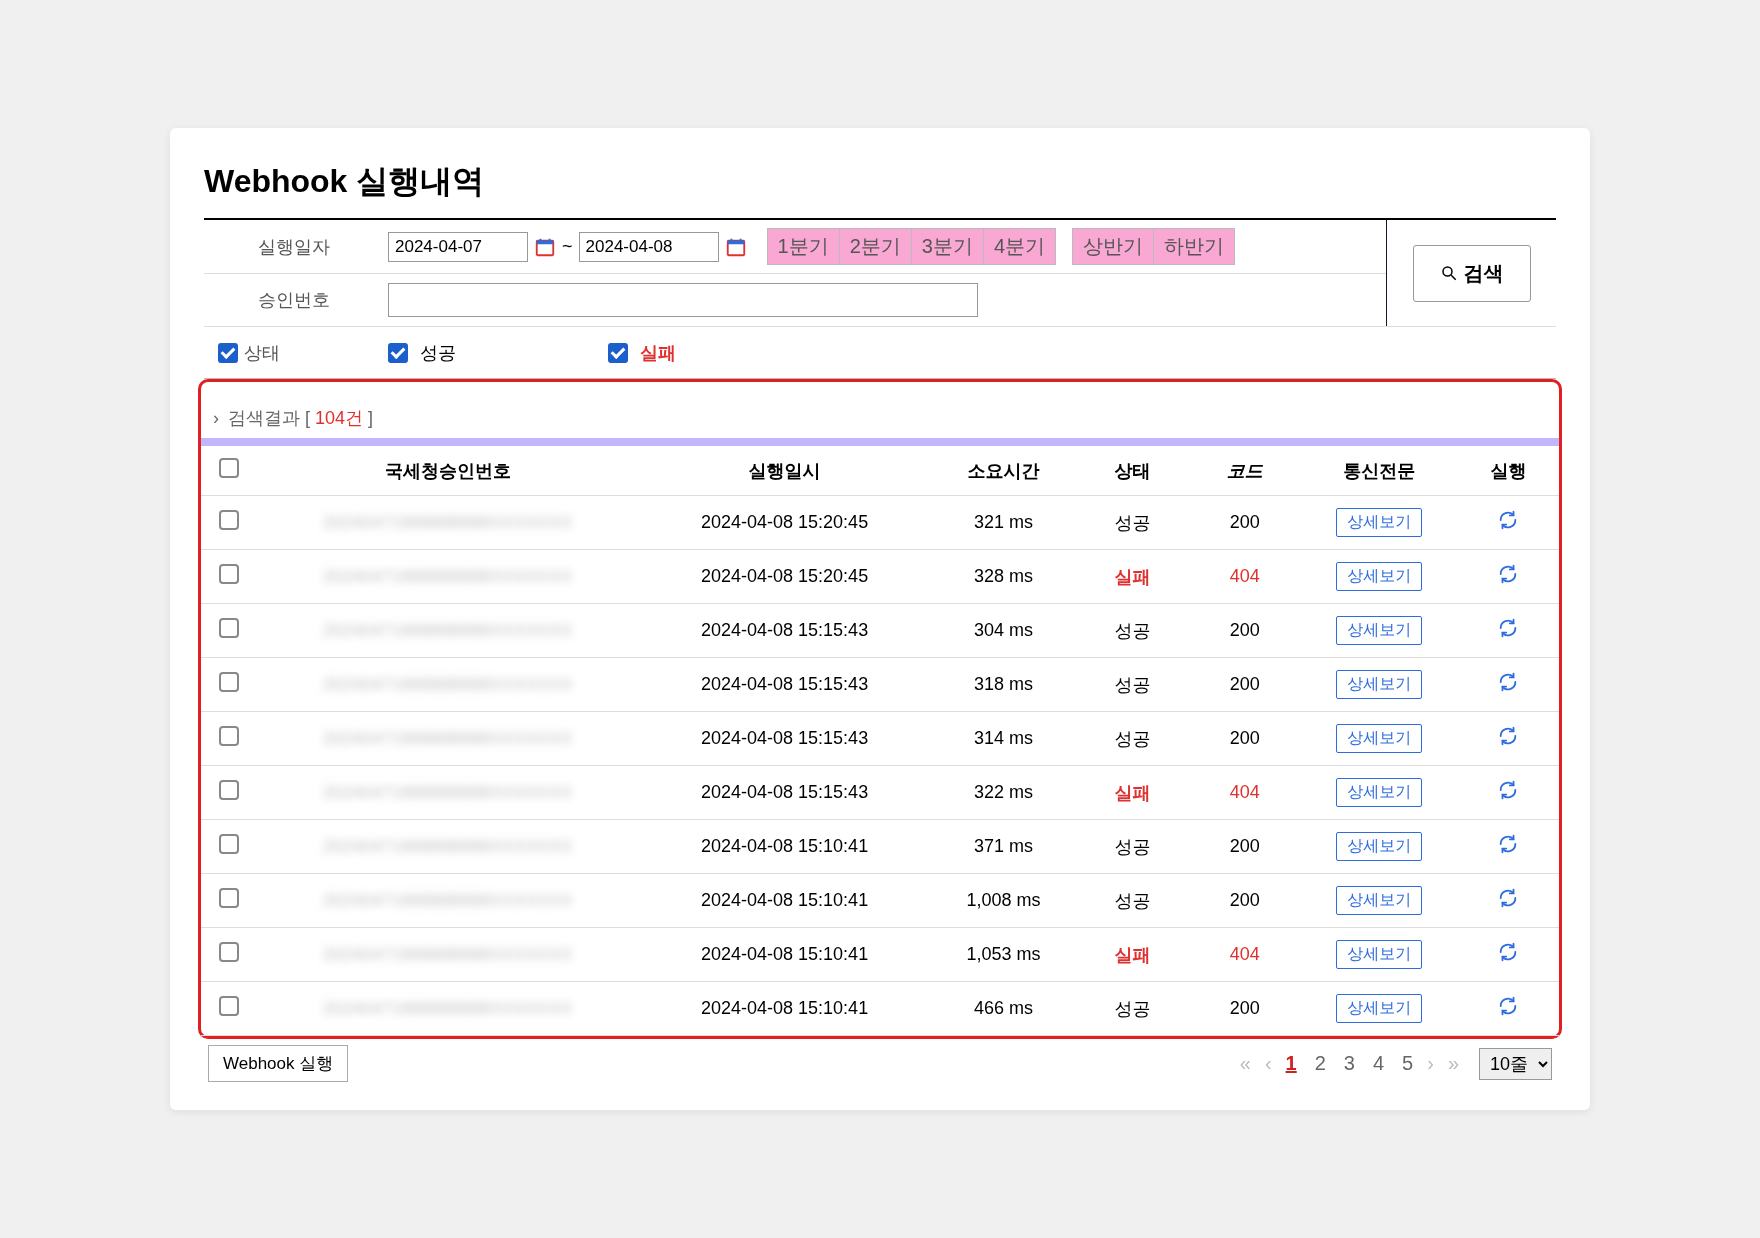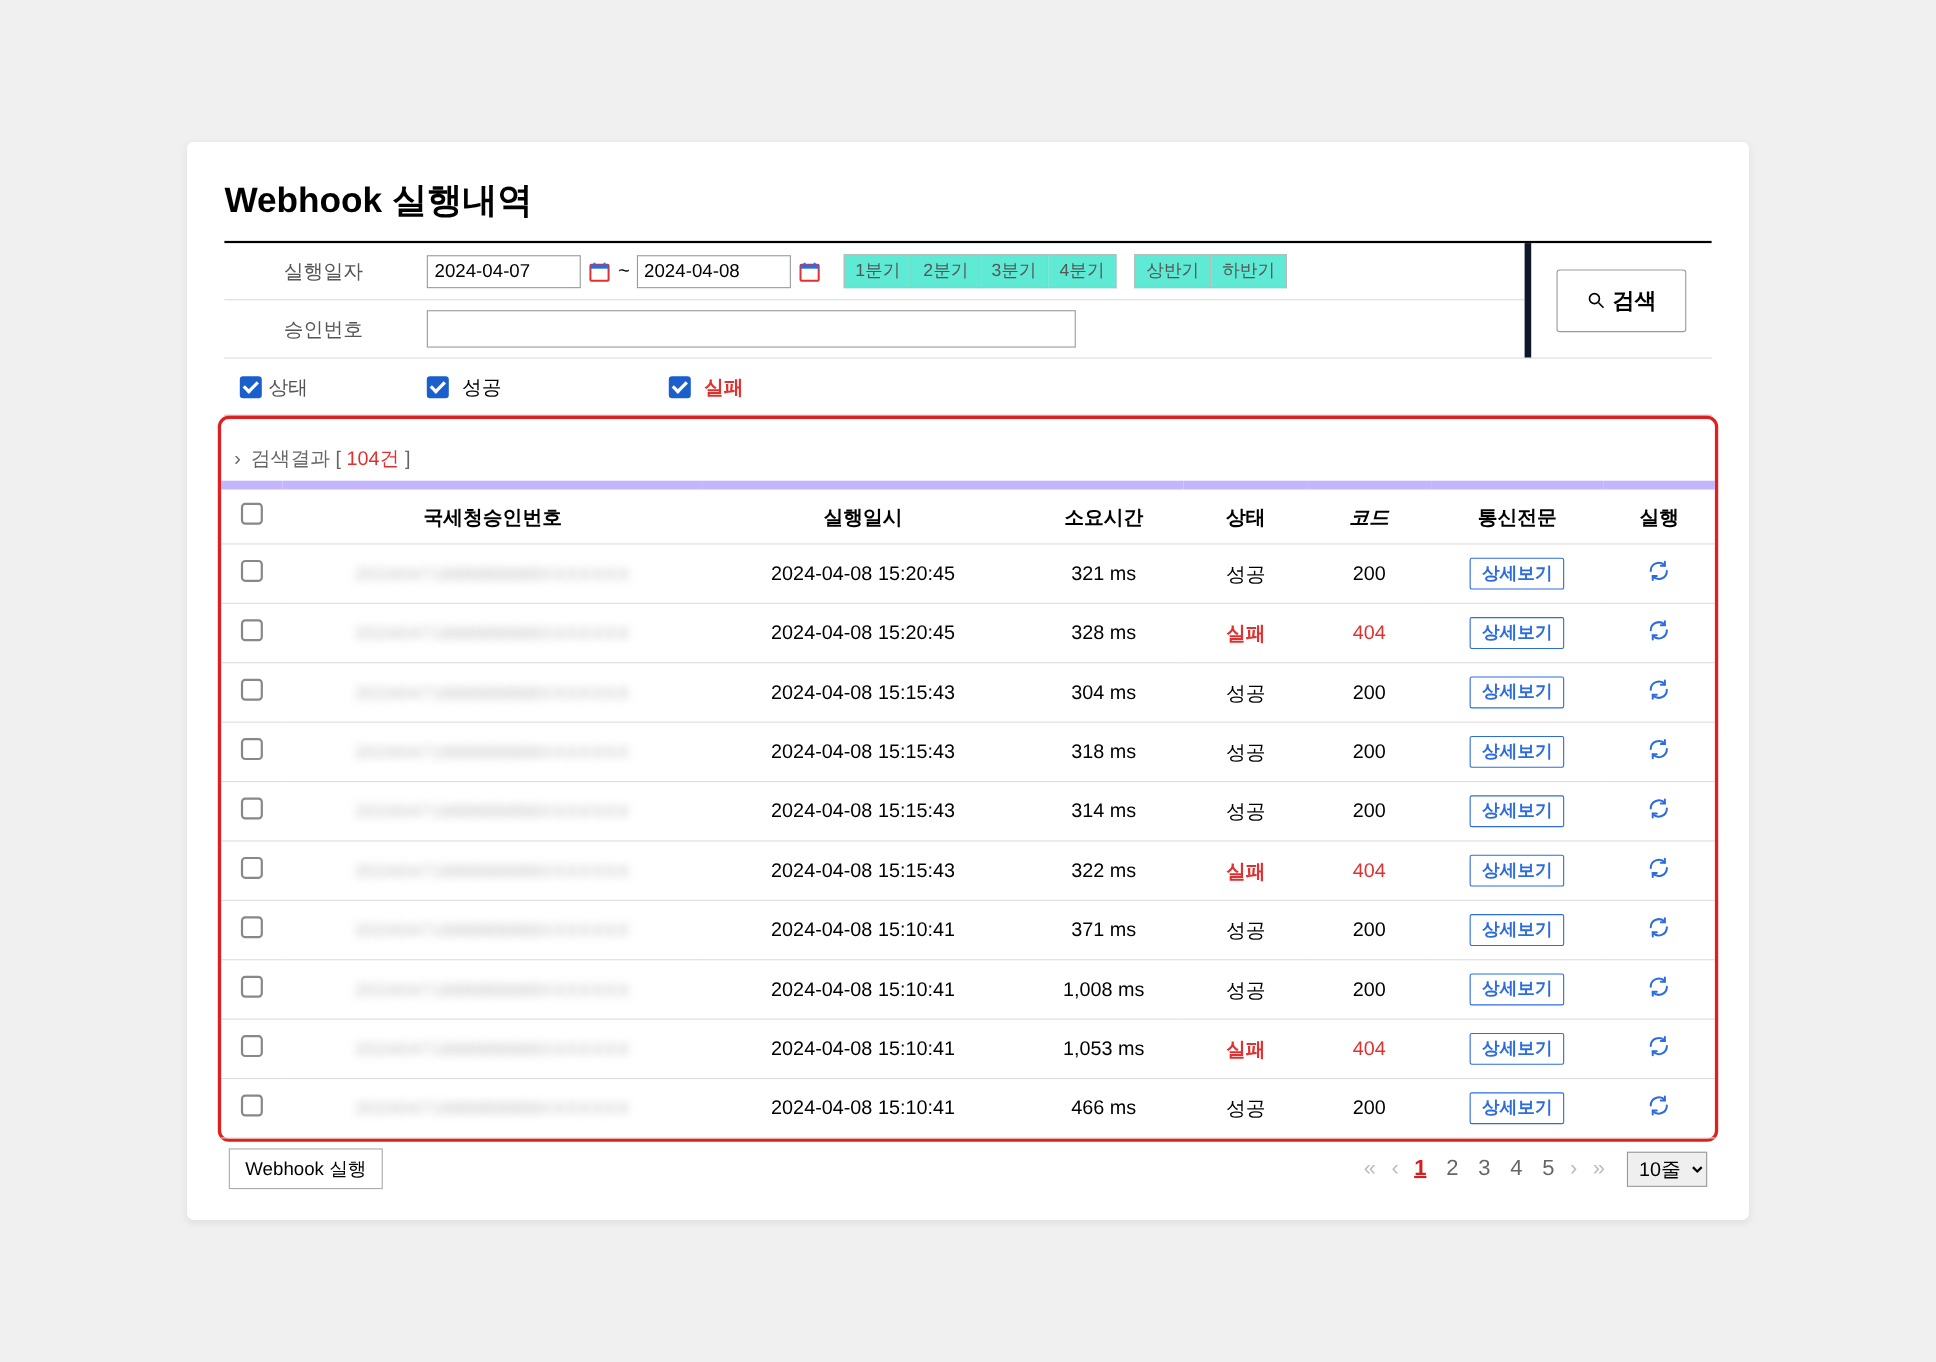--- a/index.html
+++ b/index.html
@@ -83,23 +83,23 @@
 }
 .cal-icon {
   width: 22px; height: 22px;
   display: inline-flex; align-items: center; justify-content: center;
 }
 .quick-group {
   display: inline-flex;
 }
 .quick-btn {
   border: 1px solid #bbb;
-  background: #5eead4;
+  background: #f9a8d4;
   padding: 4px 10px;
-  font-size: 16px;
+  font-size: 20px;
   color: #555;
   cursor: pointer;
 }
 .quick-group .quick-btn + .quick-btn { border-left: none; }
 .text-input {
   border: 1px solid #999;
   padding: 6px 8px;
   width: 590px;
   font-size: 17px;
 }
@@ -182,21 +182,20 @@
 .status-fail { color: #e03030; font-weight: 700; }
 .code-fail { color: #e03030; }
 .detail-btn {
   border: 1px solid #2d6cdf;
   color: #2d6cdf;
   background: #fff;
   padding: 3px 10px;
   font-size: 16px;
   border-radius: 2px;
   cursor: pointer;
-  font-weight: bold;
 }
 .refresh-icon svg { width: 22px; height: 22px; stroke: #2d6cdf; cursor: pointer; }
 
 
 .footer {
   display: flex;
   align-items: center;
   margin-top: 6px;
   padding: 0 4px;
 }
@@ -281,21 +280,21 @@
             </span>
           </div>
         </div>
         <div class="filter-row">
           <div class="filter-label">승인번호</div>
           <div class="filter-body">
             <input class="text-input" value="" style="">
           </div>
         </div>
       </div>
-      <div class="search-cell" style="border-left:6px solid #0f172a">
+      <div class="search-cell" style="border-left:1px solid #0f172a">
         <button class="search-btn">
           <svg viewBox="0 0 24 24">
               <circle cx="10" cy="10" r="6" stroke="#000" stroke-width="2" fill="none"></circle>
               <line x1="15" y1="15" x2="21" y2="21" stroke="#000" stroke-width="2"></line>
             </svg>
           <span>검색</span>
         </button>
       </div>
     </div>
     <div class="filter-row status-row" style="border-top:1px solid #ddd">

